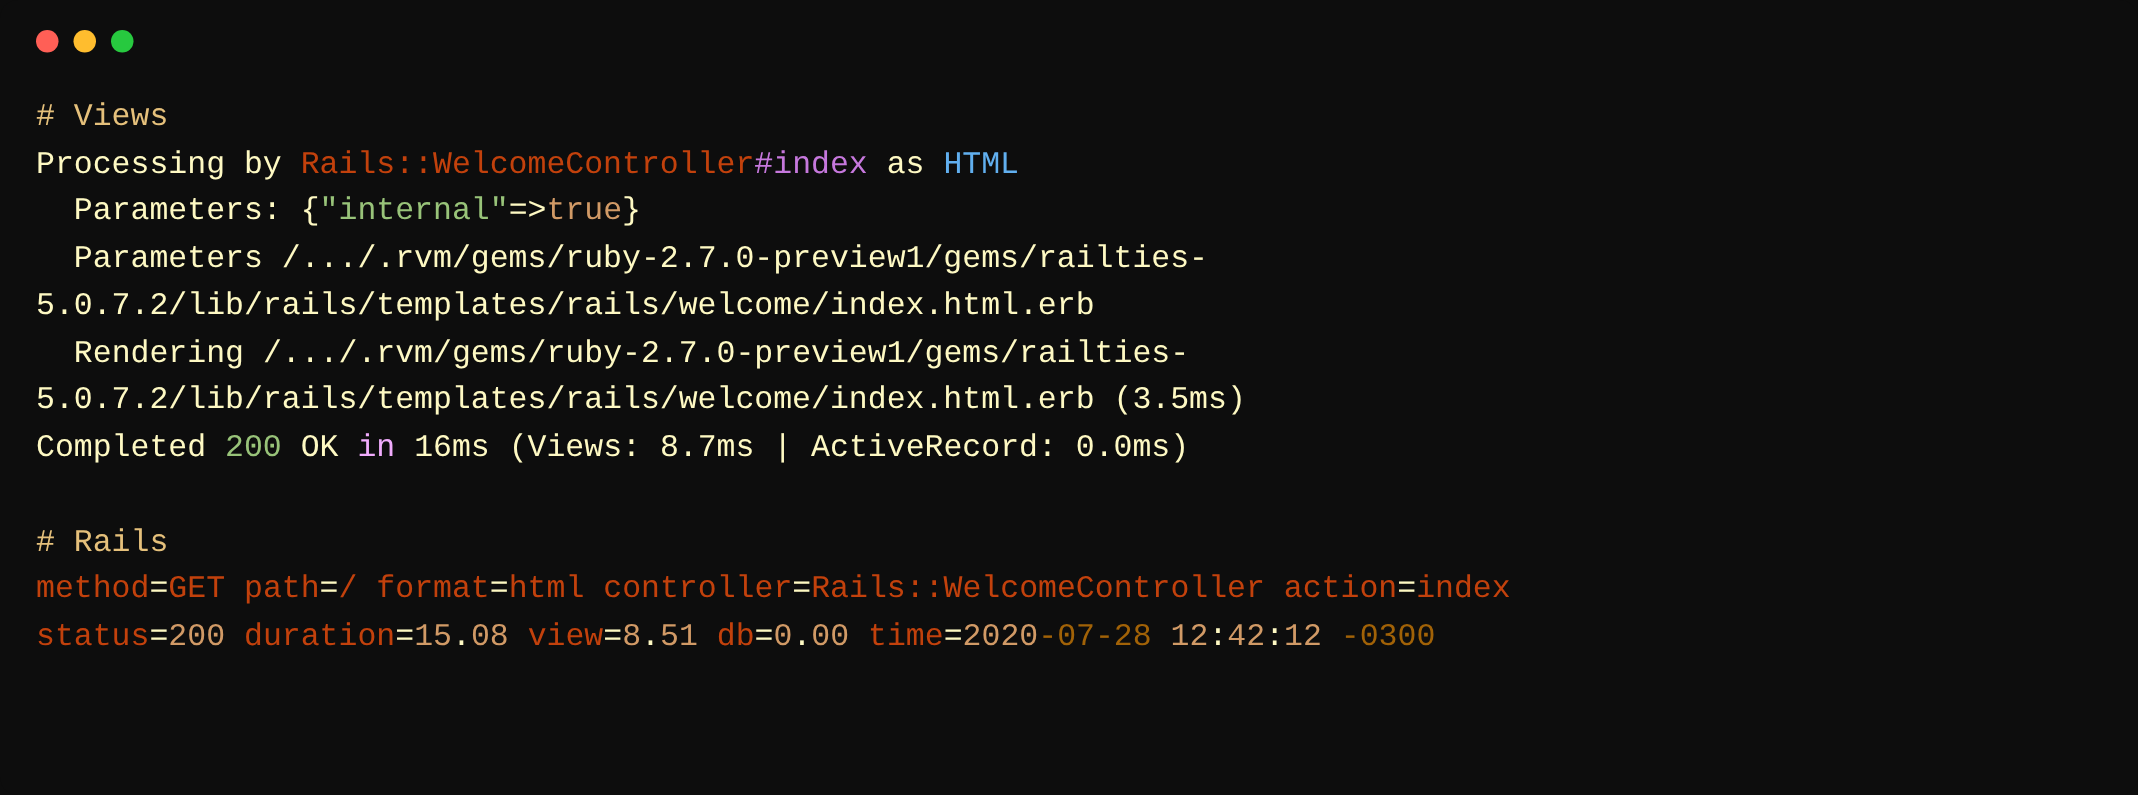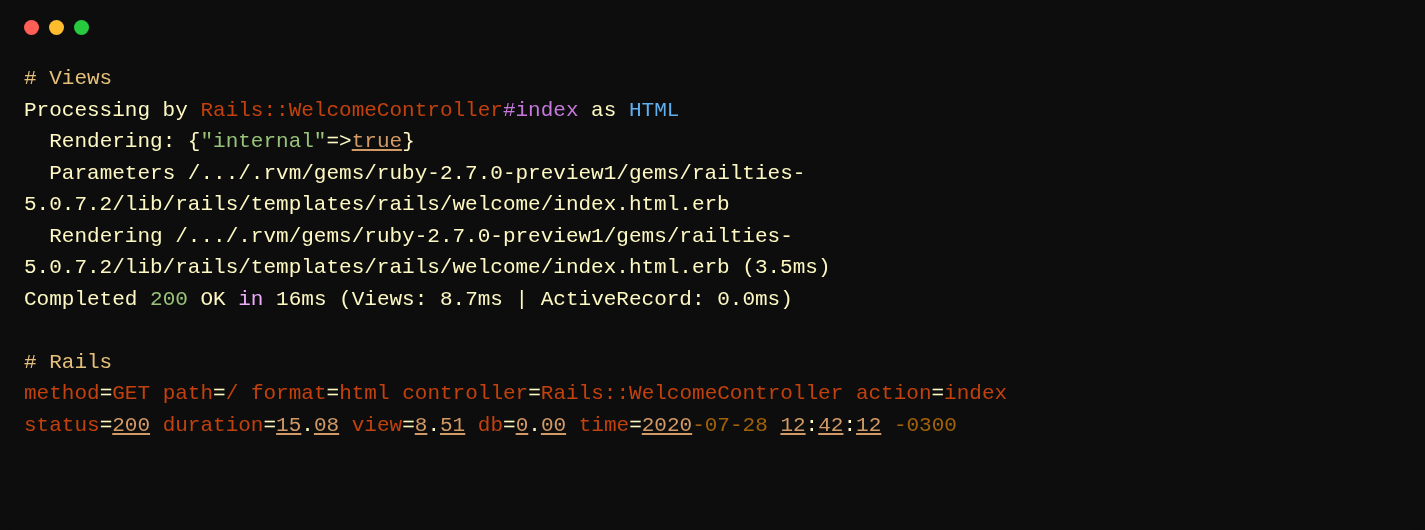--- a/index.html
+++ b/index.html
@@ -39,41 +39,41 @@
     .terminal-content {
       color: #d4d4d4;
       white-space: pre-wrap;
       word-break: break-all;
     }
     .c-comment { color: #e5c07b; }
     .c-gray { color: #fef9c3; }
     .c-method { color: #c678dd; }
     .c-keyword { color: #61afef; }
     .c-string { color: #98c379; }
-    .c-number { color: #d19a66; text-decoration: underline; }
+    .c-number { color: #d19a66; }
     .c-status { color: #98c379; }
     .c-in { color: #f0abfc; }
     .c-key { color: #c2410c; }
     .c-white { color: #c2410c; }
     .c-blue { color: #a16207; }
     .blank-line { height: 1.5em; }
   </style>
 </head>
 <body>
 
 <div class="terminal-window">
   <div class="traffic-lights">
     <div class="traffic-light traffic-red"></div>
     <div class="traffic-light traffic-yellow"></div>
     <div class="traffic-light traffic-green"></div>
   </div>
 
   <div class="terminal-content"><span class="c-comment"># Views</span>
 <span class="c-gray">Processing by </span><span class="c-white">Rails::WelcomeController</span><span class="c-method">#</span><span class="c-method">index</span><span class="c-gray"> as </span><span class="c-keyword">HTML</span>
-<span class="c-gray">  </span><span class="c-gray">Rendering: </span><span class="c-gray">{</span><span class="c-string">"internal"</span><span class="c-gray">=&gt;</span><span class="c-number">true</span><span class="c-gray">}</span>
+<span class="c-gray">  </span><span class="c-gray">Parameters: </span><span class="c-gray">{</span><span class="c-string">"internal"</span><span class="c-gray">=&gt;</span><span class="c-number">true</span><span class="c-gray">}</span>
 <span class="c-gray">  </span><span class="c-gray">Parameters </span><span class="c-gray">/.../.rvm/gems/ruby-2.7.0-preview1/gems/railties-</span>
 <span class="c-gray">5.0.7.2/lib/rails/templates/rails/welcome/index.html.erb</span>
 <span class="c-gray">  </span><span class="c-gray">Rendering </span><span class="c-gray">/.../.rvm/gems/ruby-2.7.0-preview1/gems/railties-</span>
 <span class="c-gray">5.0.7.2/lib/rails/templates/rails/welcome/index.html.erb (3.5ms)</span>
 <span class="c-gray">Completed </span><span class="c-status">200</span><span class="c-gray"> OK </span><span class="c-in">in</span><span class="c-gray"> 16ms </span><span class="c-gray">(Views: 8.7ms | ActiveRecord: 0.0ms)</span>
 <div class="blank-line"></div><span class="c-comment"># Rails</span>
 <span class="c-key">method</span><span class="c-gray">=</span><span class="c-white">GET</span><span> </span><span class="c-key">path</span><span class="c-gray">=</span><span class="c-white">/</span><span> </span><span class="c-key">format</span><span class="c-gray">=</span><span class="c-white">html</span><span> </span><span class="c-key">controller</span><span class="c-gray">=</span><span class="c-white">Rails::WelcomeController</span><span> </span><span class="c-key">action</span><span class="c-gray">=</span><span class="c-white">index</span>
 <span class="c-key">status</span><span class="c-gray">=</span><span class="c-number">200</span><span> </span><span class="c-key">duration</span><span class="c-gray">=</span><span class="c-number">15</span><span class="c-gray">.</span><span class="c-number">08</span><span> </span><span class="c-key">view</span><span class="c-gray">=</span><span class="c-number">8</span><span class="c-gray">.</span><span class="c-number">51</span><span> </span><span class="c-key">db</span><span class="c-gray">=</span><span class="c-number">0</span><span class="c-gray">.</span><span class="c-number">00</span><span> </span><span class="c-key">time</span><span class="c-gray">=</span><span class="c-number">2020</span><span class="c-blue">-07-28</span><span> </span><span class="c-number">12</span><span class="c-gray">:</span><span class="c-number">42</span><span class="c-gray">:</span><span class="c-number">12</span><span> </span><span class="c-blue">-0300</span></div>
 </div>
 

